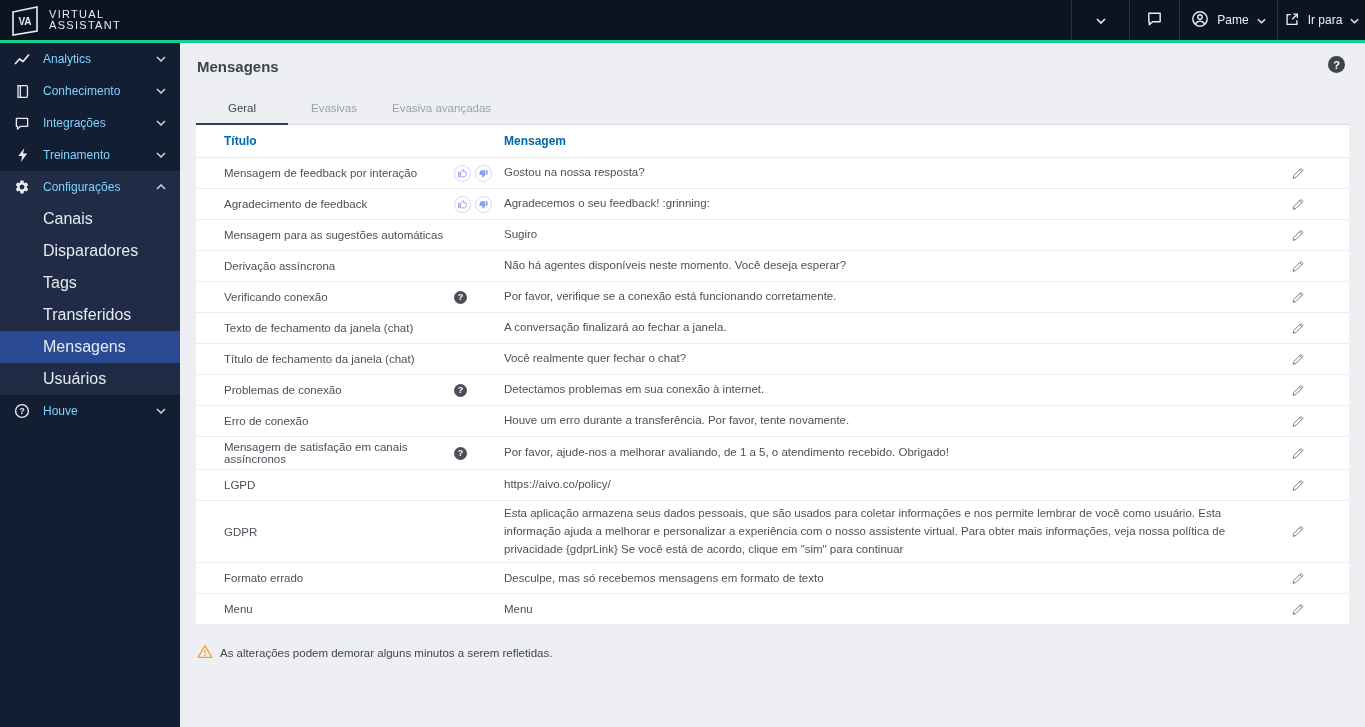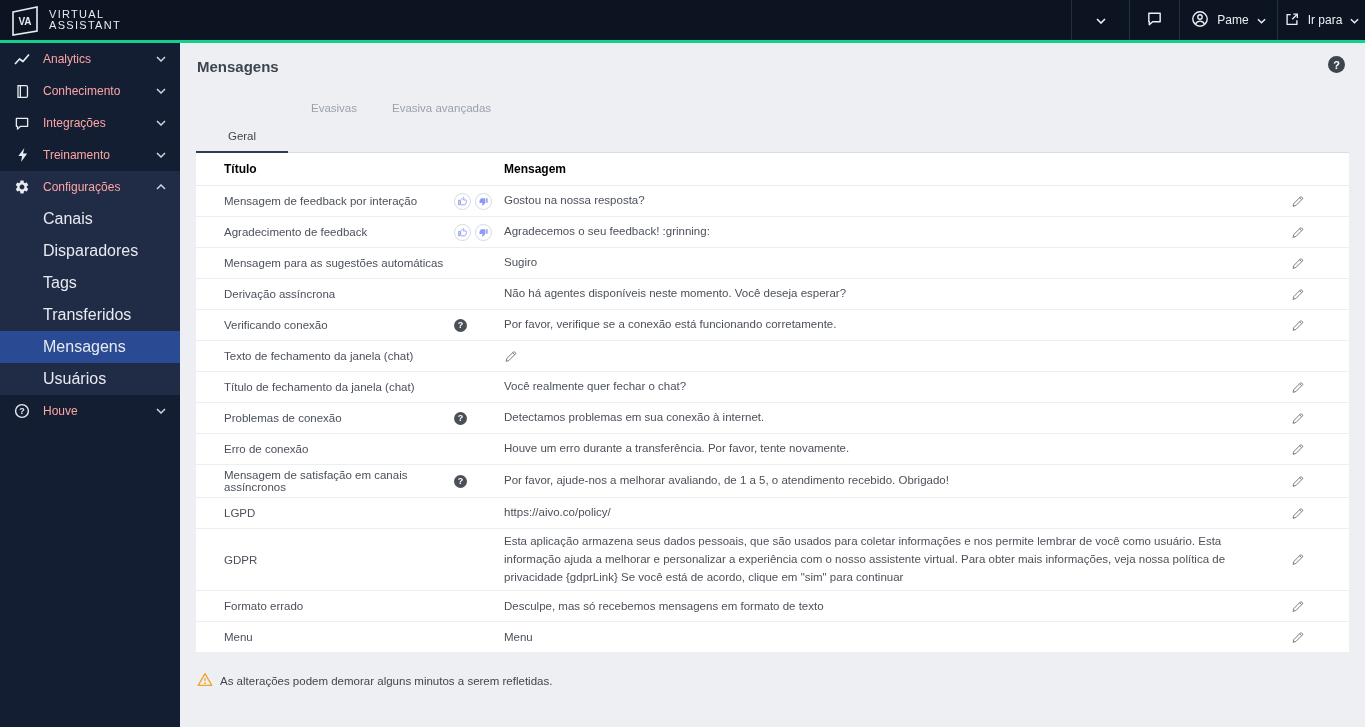--- a/index.html
+++ b/index.html
@@ -15,42 +15,42 @@
             color:#eceff4; font-size:12px; border-left:1px solid #273043; cursor:pointer; }
   .tb-btn:first-child { border-left:1px solid #273043; }
   .accent-line { height:3px; background:var(--accent,#12d18e); }
 
   
   .layout { display:flex; height:684px; }
   .sidebar { width:180px; background:var(--sidebar_bg,#141e33); flex:none; }
   .main { flex:1; position:relative; background:var(--content_bg,#edeff3); overflow:hidden; }
 
   
-  .nav-item { height:32px; display:flex; align-items:center; padding:0 14px; color:#fca5a5; font-size:12px; cursor:pointer; }
+  .nav-item { height:32px; display:flex; align-items:center; padding:0 14px; color:#7dd3fc; font-size:12px; cursor:pointer; }
   .nav-icon { width:16px; height:16px; margin-right:13px; display:flex; align-items:center; justify-content:center; }
   .nav-label { flex:1; }
   .nav-chevron { width:10px; display:flex; }
   .nav-chevron.up svg { transform:rotate(180deg); }
   .nav-group.expanded { background:var(--sidebar_expanded_bg,#202b46); }
   .subnav-item { height:32px; display:flex; align-items:center; padding-left:43px; color:#e7eaef; font-size:16px; cursor:pointer; }
   .subnav-item.selected { background:var(--selected_item_bg,#2a4a94); }
 
   
   .page-title { padding:15px 0 0 17px; font-size:15px; font-weight:bold; color:#3e444e; }
   .help-fab { position:absolute; top:13px; right:20px; width:17px; height:17px; border-radius:50%;
               background:#3f444c; color:#fff; font-size:11px; font-weight:bold;
               display:flex; align-items:center; justify-content:center; cursor:pointer; }
   .tabs { display:flex; margin:19px 16px 0 16px; border-bottom:1px solid #d9dce1; }
   .tab { min-width:92px; text-align:center; padding:8px 12px 9px; font-size:11.5px; color:#9aa1ab; cursor:pointer; }
-  .tab.active { color:#40464f; border-bottom:2px solid #2e3d55; margin-bottom:-1px;margin-top:28px; }
+  .tab.active { color:#40464f; border-bottom:2px solid #2e3d55; margin-bottom:-1px; }
 
   
   .table-card { background:#fff; margin:0 16px; }
   .t-head { display:flex; align-items:center; height:33px; border-bottom:1px solid #e9ebef;
-            font-size:12px; font-weight:bold; color:#000000; }
+            font-size:12px; font-weight:bold; color:#0369a1; }
   .t-row { display:flex; align-items:center; min-height:31px; padding:4px 0;
            border-bottom:1px solid #eceef1; font-size:11.5px; color:#4b515a; }
   .c-title { width:258px; padding-left:28px; flex:none; }
   .c-icons { width:50px; flex:none; display:flex; align-items:center; gap:4px; }
   .c-msg  { flex:1; padding-right:30px; line-height:1.55; }
   .c-edit { width:58px; flex:none; display:flex; }
   .edit-btn { display:flex; cursor:pointer; }
   .thumb-circle { width:17px; height:17px; border:1px solid #d7dae0; border-radius:50%;
                   display:flex; align-items:center; justify-content:center; background:#fff; }
   .thumb-circle svg.down { transform:rotate(180deg); }
@@ -318,20 +318,21 @@
                 <svg width="13" height="13" viewBox="0 0 14 14">
                   <path d="M2.2 12.2 l0.9-3.1 7-7 a0.9 0.9 0 0 1 1.3 0 l0.9 0.9 a0.9 0.9 0 0 1 0 1.3 l-7 7 z" fill="none" stroke="#6a7076" stroke-width="1"></path>
                   <line x1="9.3" y1="3" x2="11.2" y2="4.9" stroke="#6a7076" stroke-width="1"></line>
                 </svg>
               </span>
             </div>
           </div>
           <div class="t-row">
             <div class="c-title">Texto de fechamento da janela (chat)</div>
             <div class="c-icons"></div>
+            <div class="c-msg">A conversação finalizará ao fechar a janela.</div>
             <div class="c-edit">
               <span class="edit-btn">
                 <svg width="13" height="13" viewBox="0 0 14 14">
                   <path d="M2.2 12.2 l0.9-3.1 7-7 a0.9 0.9 0 0 1 1.3 0 l0.9 0.9 a0.9 0.9 0 0 1 0 1.3 l-7 7 z" fill="none" stroke="#6a7076" stroke-width="1"></path>
                   <line x1="9.3" y1="3" x2="11.2" y2="4.9" stroke="#6a7076" stroke-width="1"></line>
                 </svg>
               </span>
             </div>
           </div>
           <div class="t-row">

